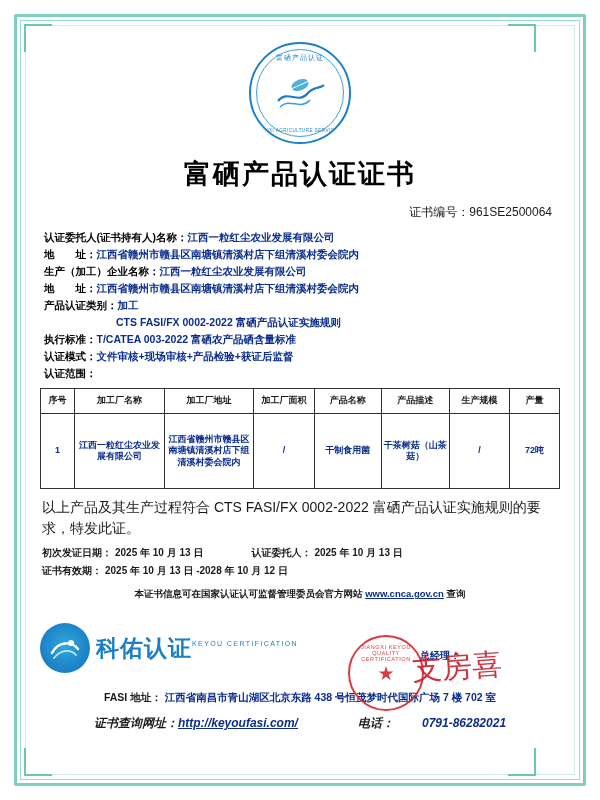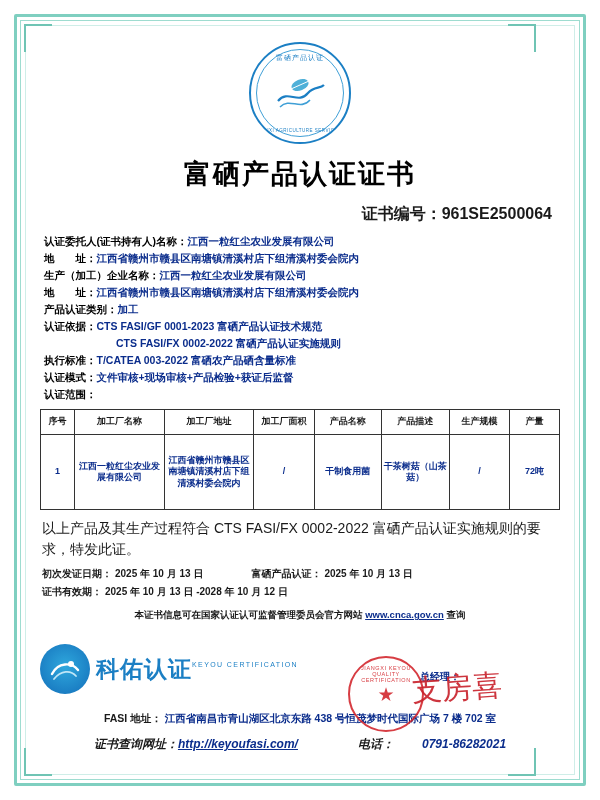--- a/index.html
+++ b/index.html
@@ -110,22 +110,22 @@
     font-size: 27px;
     font-weight: bold;
     letter-spacing: 2px;
     margin-top: 12px;
     color: #000;
     font-family: "Liberation Serif", serif;
   }
 
   .cert-no {
     text-align: right;
-    font-size: 16px;
-    font-weight: bold;
+    font-size: 12px;
+    font-weight: normal;
     margin-top: 12px;
     padding-right: 8px;
   }
 
   .field-list {
     margin-top: 8px;
     font-size: 10.5px;
     line-height: 1.62;
   }
   .field-row {
@@ -377,24 +377,20 @@
       </div>
       <div class="field-row">
         <span class="field-label">地　　址：</span>
         <span class="field-value sub">江西省赣州市赣县区南塘镇清溪村店下组清溪村委会院内</span>
       </div>
       <div class="field-row">
         <span class="field-label">产品认证类别：</span>
         <span class="field-value sub">加工</span>
       </div>
 
-      <div class="field-row">
-        <span class="field-label">认证依据：</span>
-        <span class="field-value sub">CTS FASI/GF 0001-2023 富硒产品认证技术规范</span>
-      </div>
       <div class="field-row indent-sub">
         <span class="field-value sub">CTS FASI/FX 0002-2022 富硒产品认证实施规则</span>
       </div>
 
       <div class="field-row">
         <span class="field-label">执行标准：</span>
         <span class="field-value sub">T/CATEA 003-2022 富硒农产品硒含量标准</span>
       </div>
       <div class="field-row">
         <span class="field-label">认证模式：</span>
@@ -431,21 +427,21 @@
         </tr>
       </tbody>
     </table>
 
     <div class="statement">以上产品及其生产过程符合 CTS FASI/FX 0002-2022 富硒产品认证实施规则的要求，特发此证。</div>
 
     <div class="dates">
       <div class="row">
         <span class="d-label">初次发证日期：</span>
         <span class="d-value">2025 年 10 月 13 日</span>
-        <span class="d-label d-second">富硒产品认证：</span>
+        <span class="d-label d-second">认证委托人：</span>
         <span class="d-value">2025 年 10 月 13 日</span>
       </div>
       <div class="row">
         <span class="d-label">证书有效期：</span>
         <span class="d-value">2025 年 10 月 13 日 -2028 年 10 月 12 日</span>
       </div>
     </div>
 
     <div class="verify-line">
       <span>本证书信息可在国家认证认可监督管理委员会官方网站</span>

